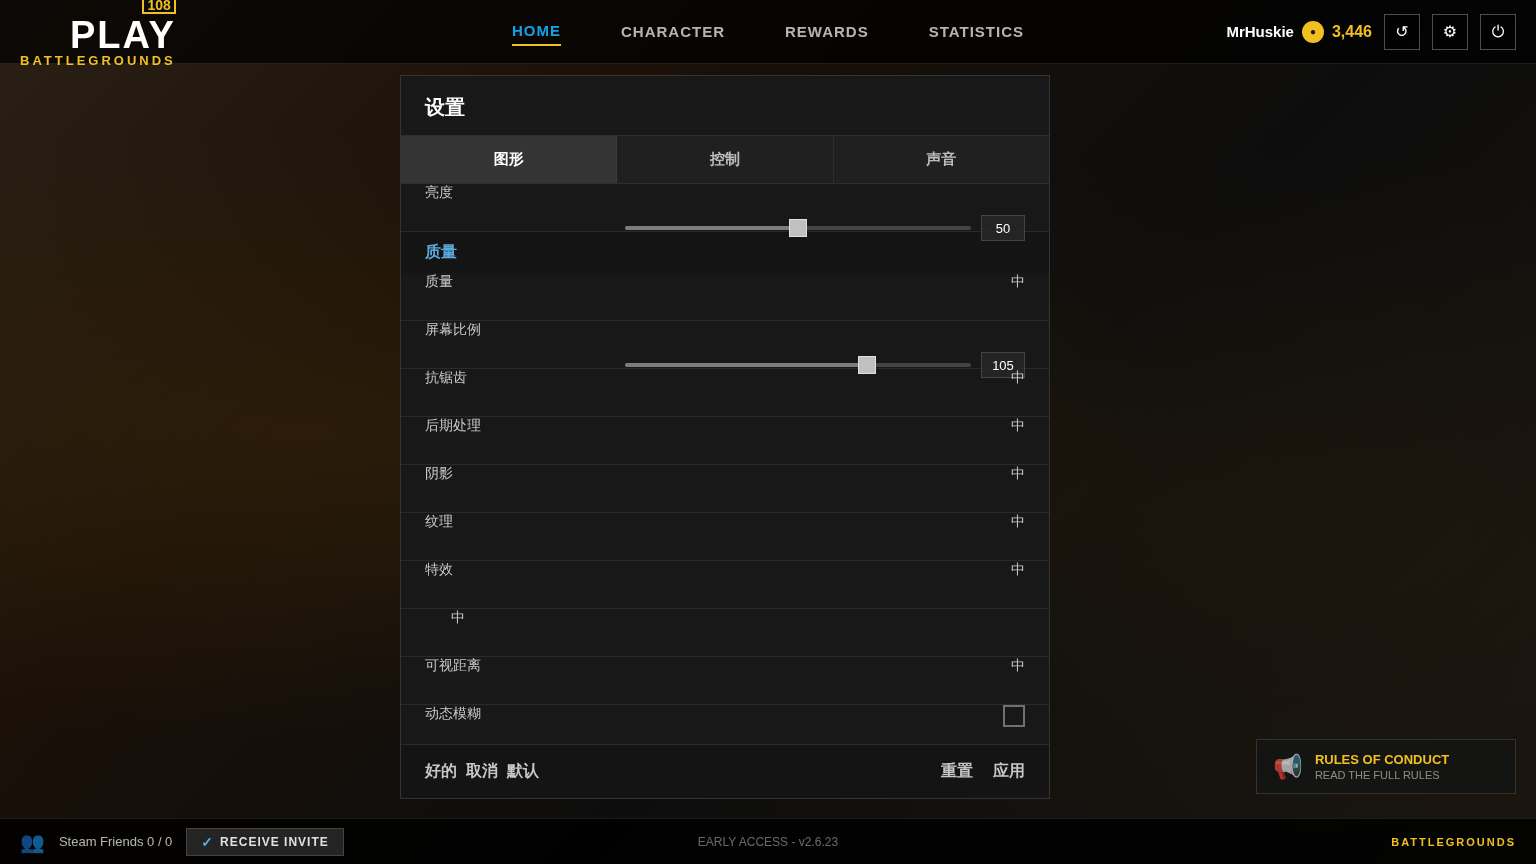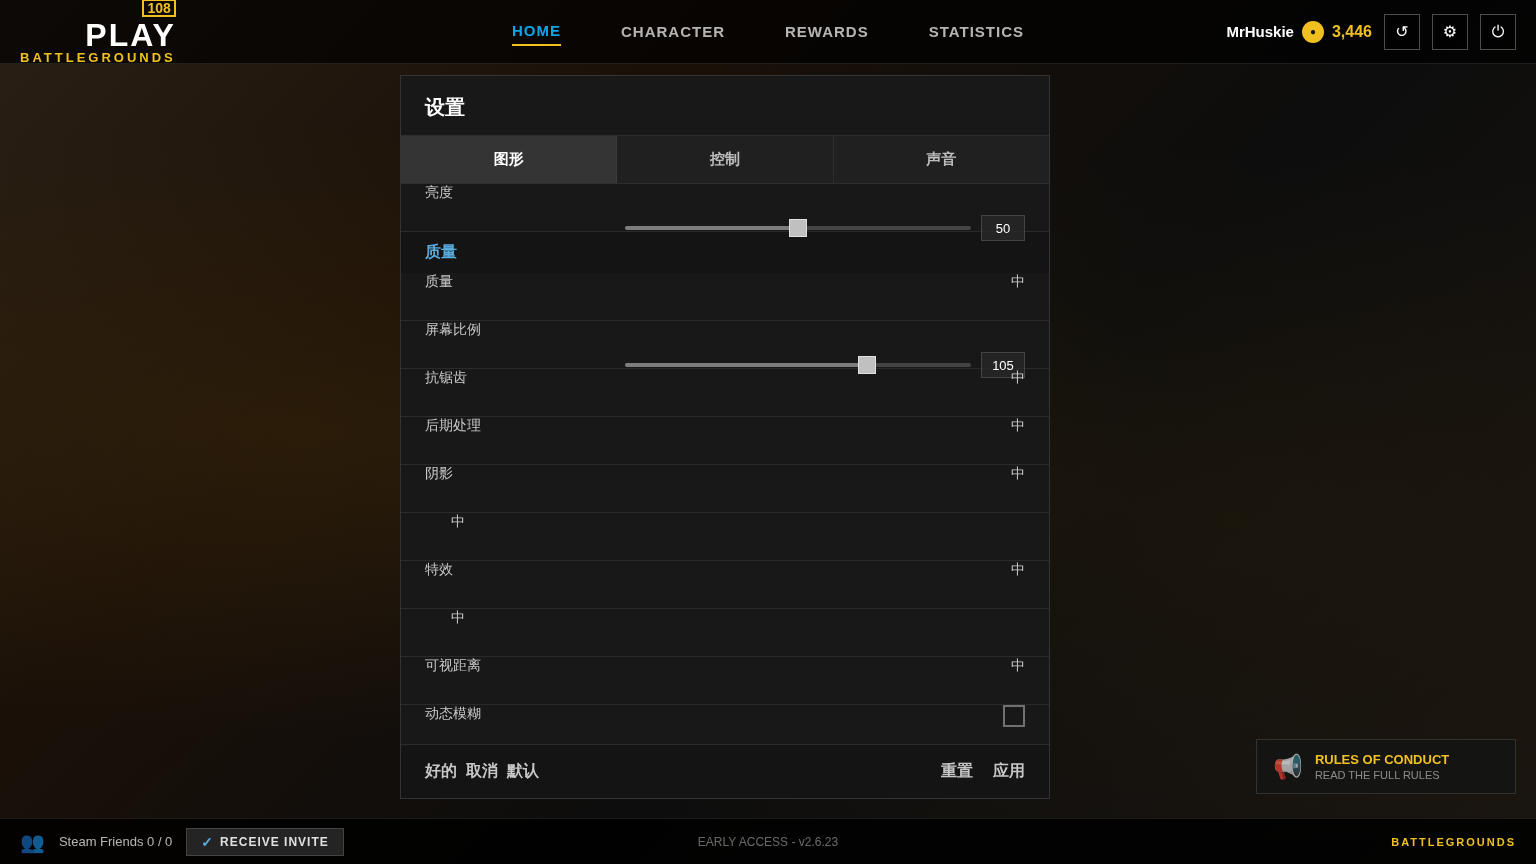--- a/index.html
+++ b/index.html
@@ -58,21 +58,21 @@
       color: #f0c020;
       font-size: 14px;
       font-weight: 900;
       border: 2px solid #f0c020;
       padding: 0 3px;
       display: inline-block;
       margin-bottom: 2px;
     }
     .logo-play {
       color: #ffffff;
-      font-size: 32px;
+      font-size: 38px;
       font-weight: 900;
       letter-spacing: 2px;
       text-transform: uppercase;
     }
     .logo-battlegrounds {
       color: #f0c020;
       font-size: 13px;
       font-weight: 700;
       letter-spacing: 3px;
       text-transform: uppercase;
@@ -479,20 +479,21 @@
       <span class="setting-label">后期处理</span>
       <span class="setting-value">中</span>
     </div>
 
     <div class="setting-row">
       <span class="setting-label">阴影</span>
       <span class="setting-value">中</span>
     </div>
 
     <div class="setting-row">
+      <span class="setting-label">纹理</span>
       <span class="setting-value">中</span>
     </div>
 
     <div class="setting-row">
       <span class="setting-label">特效</span>
       <span class="setting-value">中</span>
     </div>
 
     <div class="setting-row">
       <span class="setting-value">中</span>

